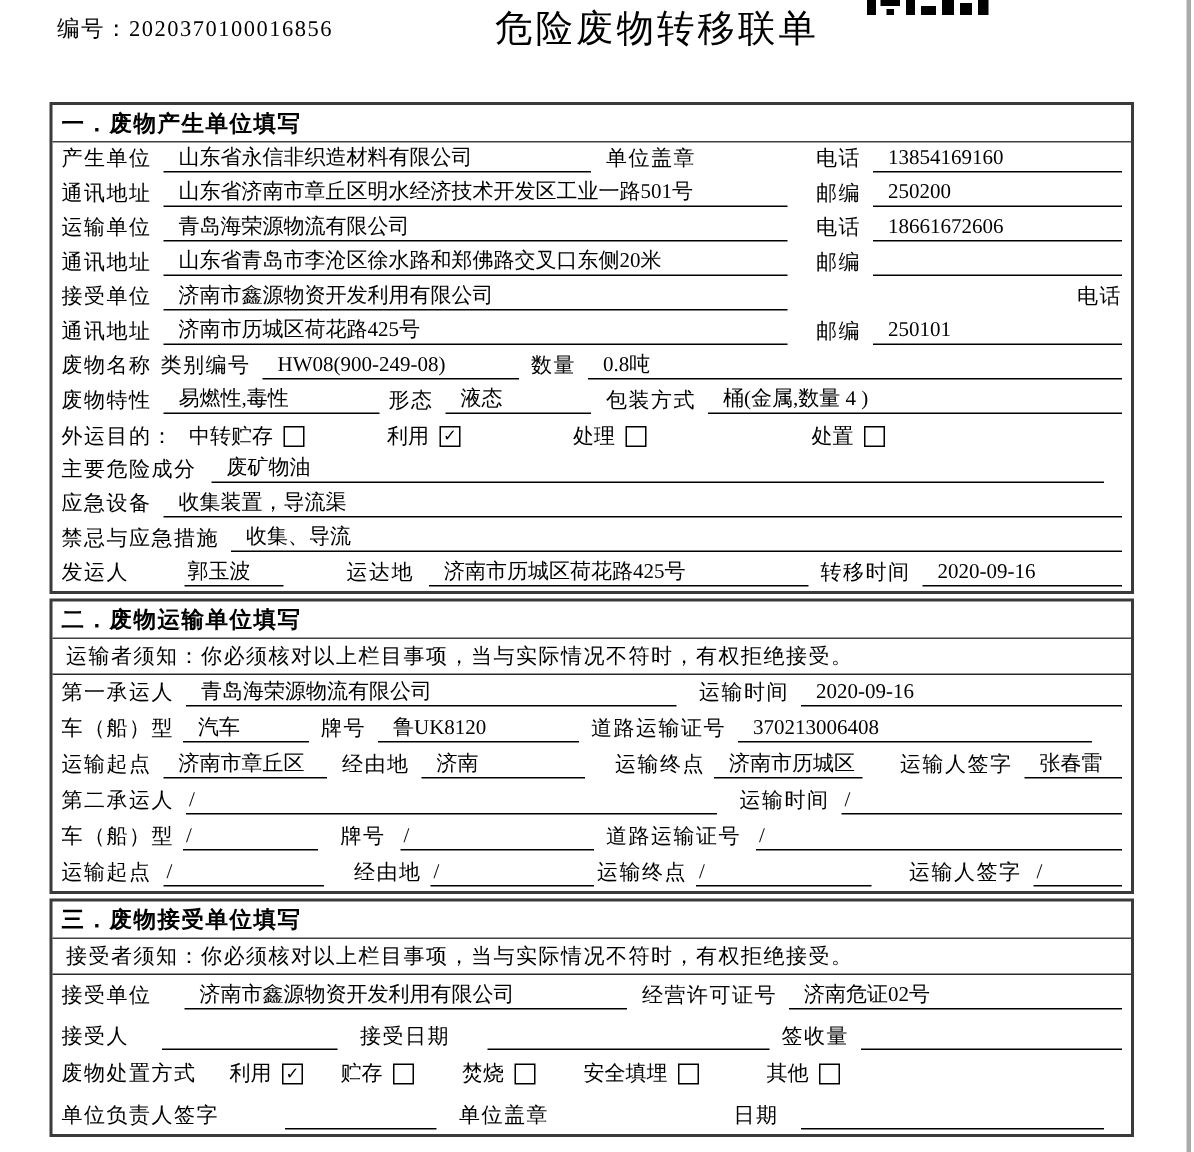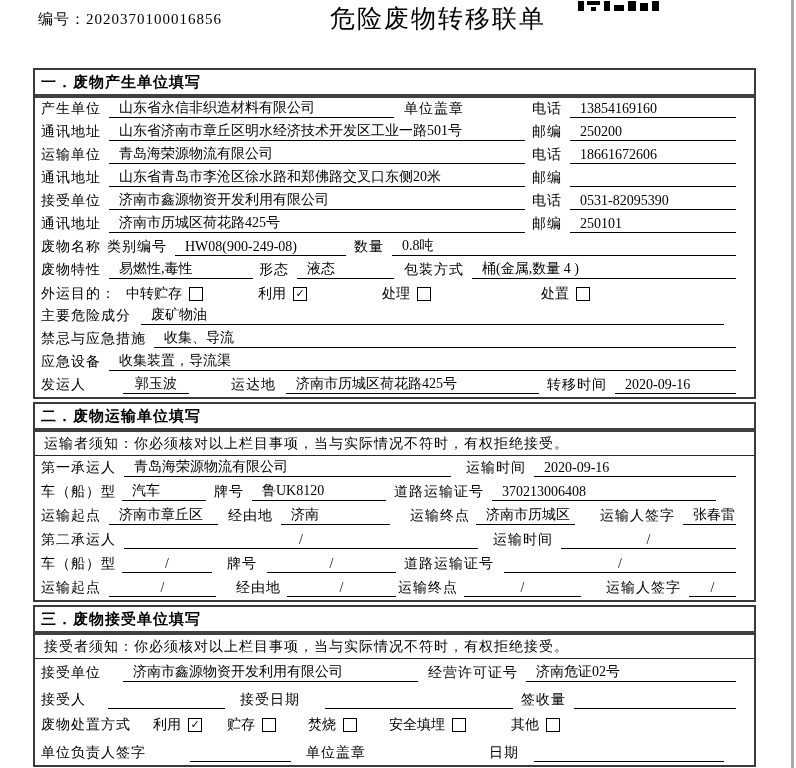--- a/index.html
+++ b/index.html
@@ -7,31 +7,31 @@
         font-family:"Liberation Serif","DejaVu Serif",serif;font-size:14px;color:#000;}
   .edge-line{position:absolute;top:0;right:2px;width:3px;height:768px;background:#ababab;}
   .hdr-num{position:absolute;left:38px;top:10px;font-size:15px;letter-spacing:1px;white-space:nowrap;}
   .doc-title{position:absolute;left:80px;right:0;top:2px;text-align:center;
              font-family:"Liberation Sans","DejaVu Sans",sans-serif;font-weight:normal;
              font-size:25px;letter-spacing:2px;}
   .qr{position:absolute;left:578px;top:0;}
   .form{position:absolute;left:33px;top:68px;width:723px;}
   .box{border:2px solid #3a3a3a;background:#fff;margin-bottom:3px;}
   .sec-header{font-family:Liberation Mono, monospace;font-weight:bold;
-              font-size:15px;letter-spacing:1px;padding:3px 6px 2px 6px;border-bottom:4px solid #404040;}
+              font-size:15px;letter-spacing:1px;padding:3px 6px 2px 6px;border-bottom:1px solid #404040;}
   .note-row{padding:3px 6px 2px 9px;border-bottom:1px solid #2a2a2a;letter-spacing:1px;}
-  .row{display:flex;align-items:flex-end;padding:0 18px 3px 6px;height:23px;box-sizing:border-box;}
+  .row{display:flex;align-items:flex-end;padding:0 6px 3px 6px;height:23px;box-sizing:border-box;}
   .row.h24{height:24px;}
   .row.h26{height:26px;}
   .row.h27{height:27px;}
   .row.center{align-items:center;padding-bottom:0;}
   .lbl{white-space:nowrap;letter-spacing:1px;flex:none;}
   .u{border-bottom:1px solid #000;white-space:nowrap;padding:0 2px 0 10px;box-sizing:border-box;
      overflow:hidden;flex:none;}
-  .u.c{text-align:center;padding:0 2px;}
+  .u.c{padding:0 2px;}
   .grow{flex:1 1 auto;}
   .right{margin-left:auto;display:flex;align-items:flex-end;flex:none;}
   .ml6{margin-left:6px;}.ml8{margin-left:8px;}.ml10{margin-left:10px;}.ml15{margin-left:15px;font-family:Liberation Mono, monospace;}
   .ml20{margin-left:20px;}.ml25{margin-left:25px;text-align:right;}
   .mr12{margin-right:12px;}.mr20{margin-right:20px;}
   .opt{display:flex;align-items:center;flex:none;}
   .cb{display:inline-block;width:12px;height:12px;border:1px solid #000;margin-left:7px;
       font-family:"DejaVu Sans","Liberation Sans",sans-serif;font-size:11px;line-height:12px;
       text-align:center;flex:none;}
   .print-time{position:absolute;left:38px;top:750px;font-size:14px;letter-spacing:1px;white-space:nowrap;margin-top:27px;}
@@ -97,21 +97,20 @@
             <span class="lbl">邮编</span>
             <span class="u ml8" style="width:166px"></span>
           </span>
       </div>
 
       <div class="row">
         <span class="lbl">接受单位</span>
         <span class="u ml8" style="width:416px">济南市鑫源物资开发利用有限公司</span>
         <span class="right">
             <span class="lbl">电话</span>
-            <span class="u ml8" style="width:166px">0531-82095390</span>
           </span>
       </div>
 
       <div class="row">
         <span class="lbl">通讯地址</span>
         <span class="u ml8" style="width:416px">济南市历城区荷花路425号</span>
         <span class="right">
             <span class="lbl">邮编</span>
             <span class="u ml8" style="width:166px">250101</span>
           </span>
@@ -153,27 +152,27 @@
             <span class="cb"></span>
           </span>
       </div>
 
       <div class="row">
         <span class="lbl">主要危险成分</span>
         <span class="u ml10 grow mr12">废矿物油</span>
       </div>
 
       <div class="row">
+        <span class="lbl">应急设备</span>
+        <span class="u ml8 grow">收集装置，导流渠</span>
+      </div>
+
+      <div class="row">
         <span class="lbl">禁忌与应急措施</span>
         <span class="u ml8 grow">收集、导流</span>
-      </div>
-
-      <div class="row">
-        <span class="lbl">应急设备</span>
-        <span class="u ml8 grow">收集装置，导流渠</span>
       </div>
 
       <div class="row">
         <span class="lbl">发运人</span>
         <span class="u c" style="width:66px;margin-left:37px">郭玉波</span>
         <span class="lbl" style="margin-left:42px">运达地</span>
         <span class="u ml10" style="width:253px">济南市历城区荷花路425号</span>
         <span class="lbl ml8">转移时间</span>
         <span class="u ml8 grow">2020-09-16</span>
       </div>

